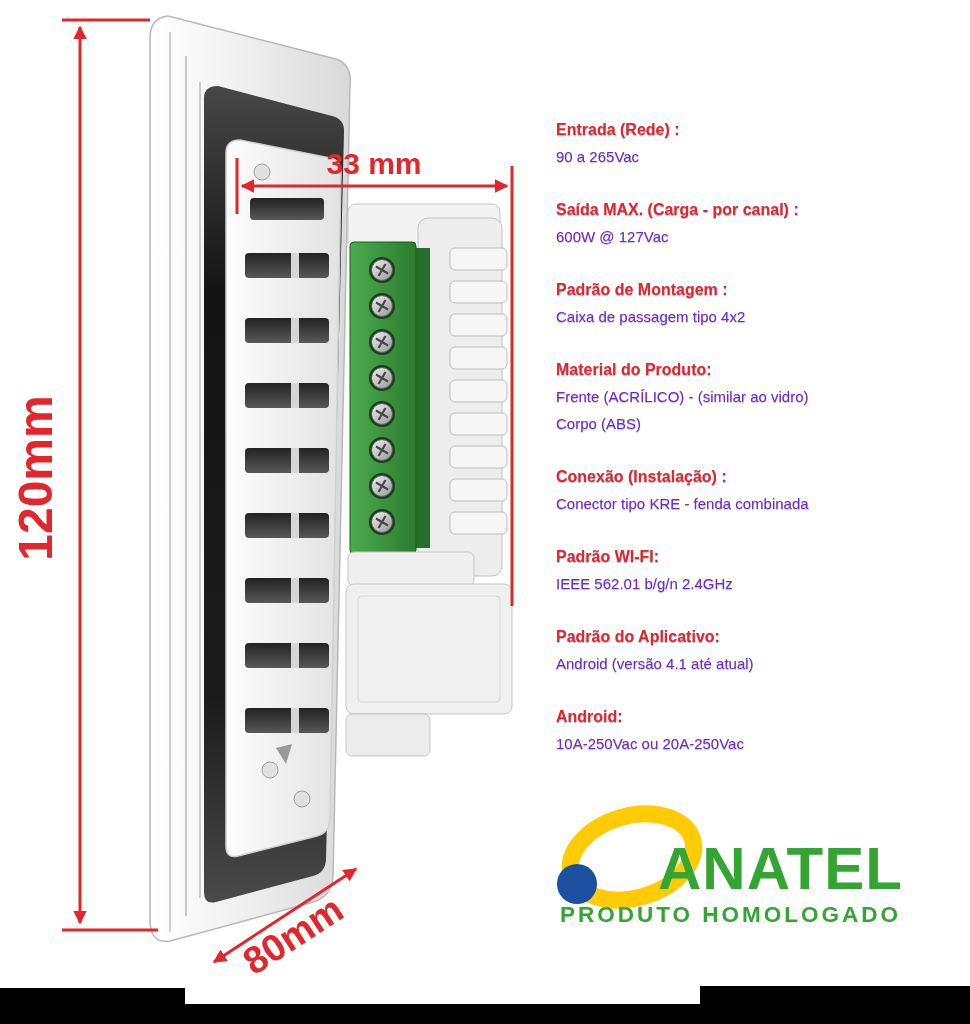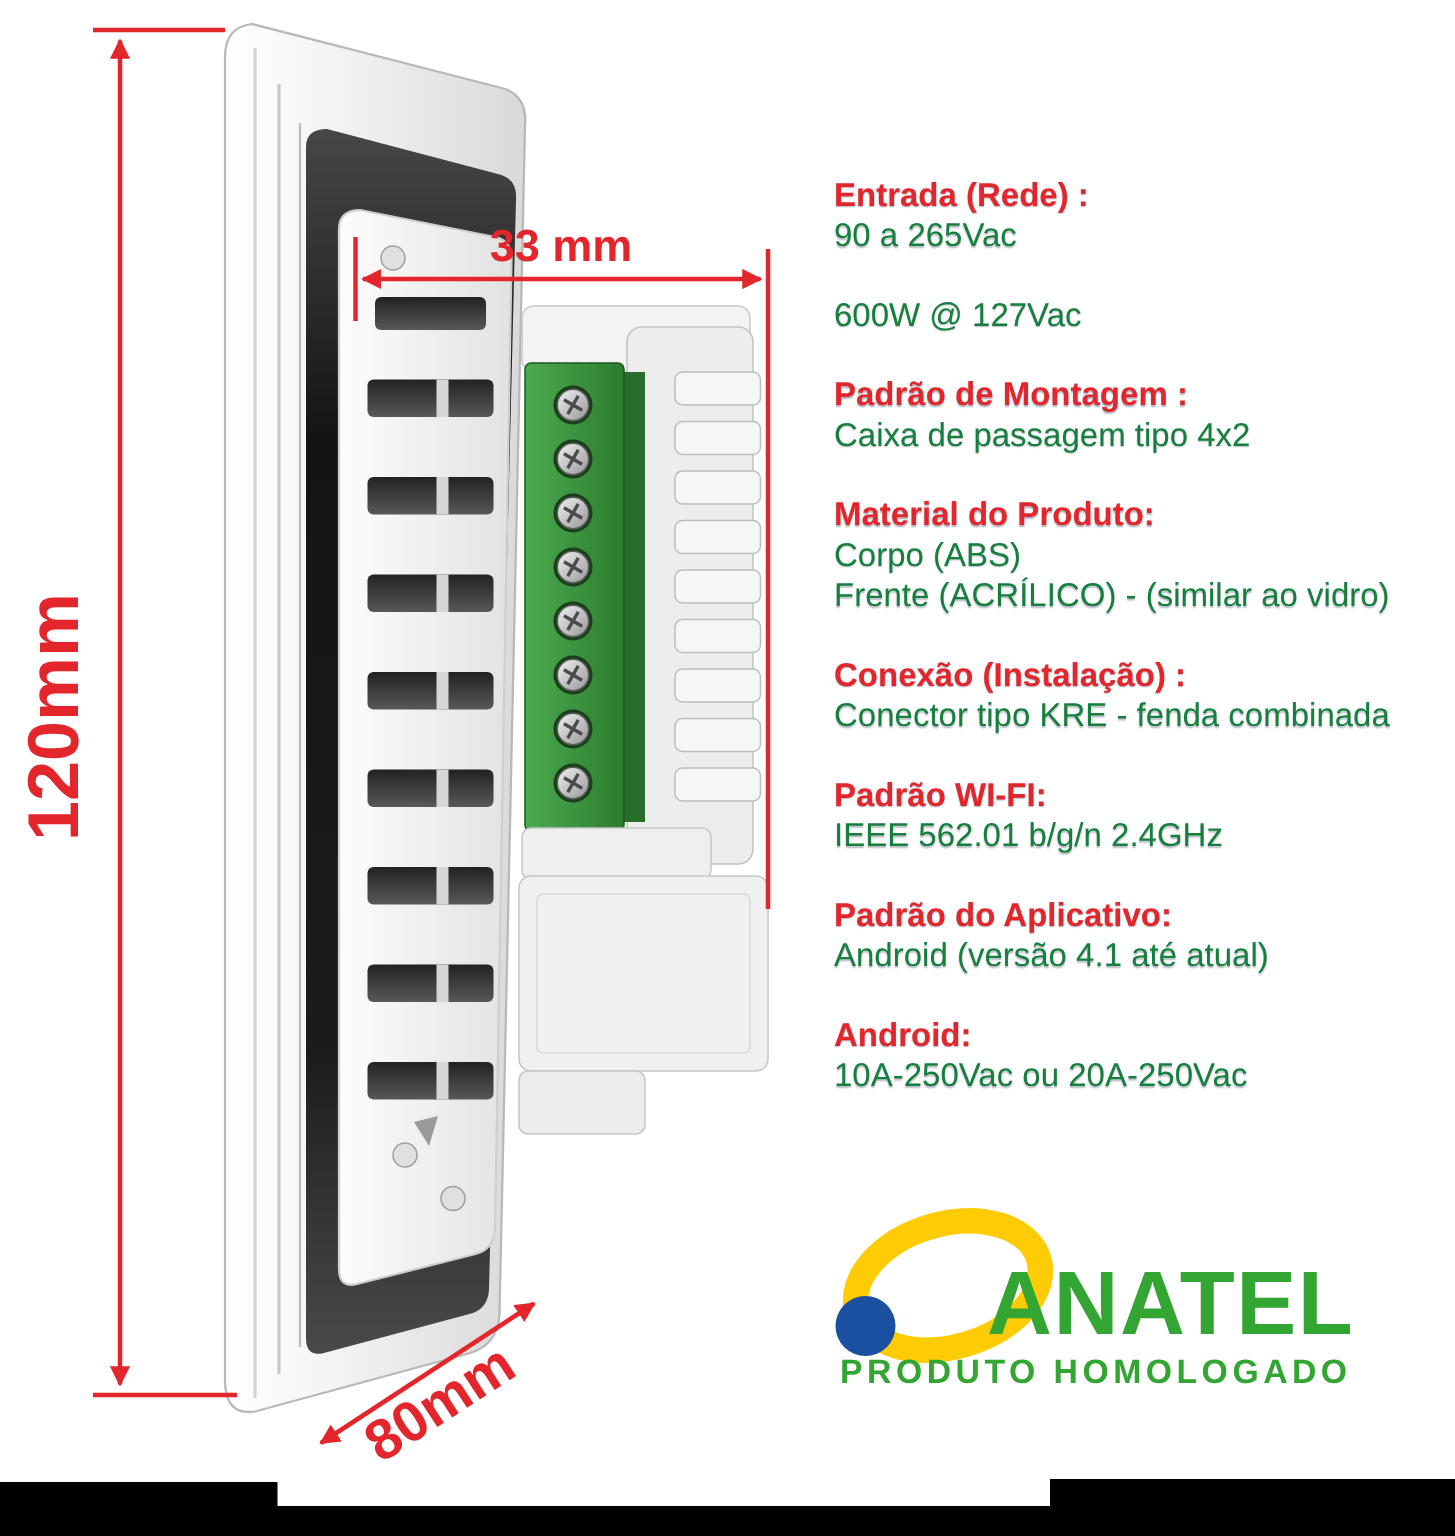--- a/index.html
+++ b/index.html
@@ -18,28 +18,28 @@
   .specs {
     position:absolute;
     left:556px;
     top:116px;
     width:414px;
   }
   .spec-block { margin-bottom:26px; }
   .spec-heading {
     color:#e2262b;
     font-weight:bold;
-    font-size:22px;
+    font-size:16px;
     line-height:27px;
     white-space:nowrap;
     text-shadow:0 1px 1px rgba(30,30,70,.35);
   }
   .spec-line {
-    color:#15803d;
-    font-size:22px;
+    color:#6d28d9;
+    font-size:15px;
     line-height:27px;
     white-space:nowrap;
     text-shadow:0 1px 1px rgba(30,30,70,.30);
   }
   .bottom-bar {
     position:absolute; left:0; bottom:0; width:970px; height:20px; background:#000;
   }
   .bottom-corner-left {
     position:absolute; left:0; bottom:0; width:185px; height:36px; background:#000;
   }
@@ -222,30 +222,31 @@
       <text x="560" y="922" font-size="22.5" font-weight="bold" fill="#33a532" letter-spacing="3">PRODUTO HOMOLOGADO</text>
     </g>
   </svg>
 
   <div class="specs">
     <div class="spec-block">
       <div class="spec-heading">Entrada (Rede) :</div>
       <div class="spec-line">90 a 265Vac</div>
     </div>
     <div class="spec-block">
+      <div class="spec-heading">Saída MAX. (Carga - por canal) :</div>
       <div class="spec-line">600W @ 127Vac</div>
     </div>
     <div class="spec-block">
       <div class="spec-heading">Padrão de Montagem :</div>
       <div class="spec-line">Caixa de passagem tipo 4x2</div>
     </div>
     <div class="spec-block">
       <div class="spec-heading">Material do Produto:</div>
+      <div class="spec-line">Frente (ACRÍLICO) - (similar ao vidro)</div>
       <div class="spec-line">Corpo (ABS)</div>
-      <div class="spec-line">Frente (ACRÍLICO) - (similar ao vidro)</div>
     </div>
     <div class="spec-block">
       <div class="spec-heading">Conexão (Instalação) :</div>
       <div class="spec-line">Conector tipo KRE - fenda combinada</div>
     </div>
     <div class="spec-block">
       <div class="spec-heading">Padrão WI-FI:</div>
       <div class="spec-line">IEEE 562.01 b/g/n 2.4GHz</div>
     </div>
     <div class="spec-block">

